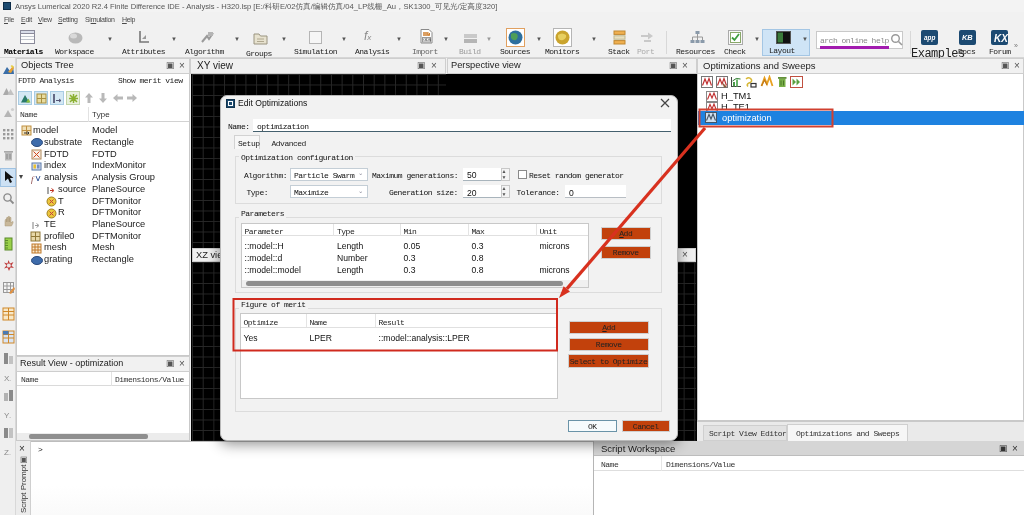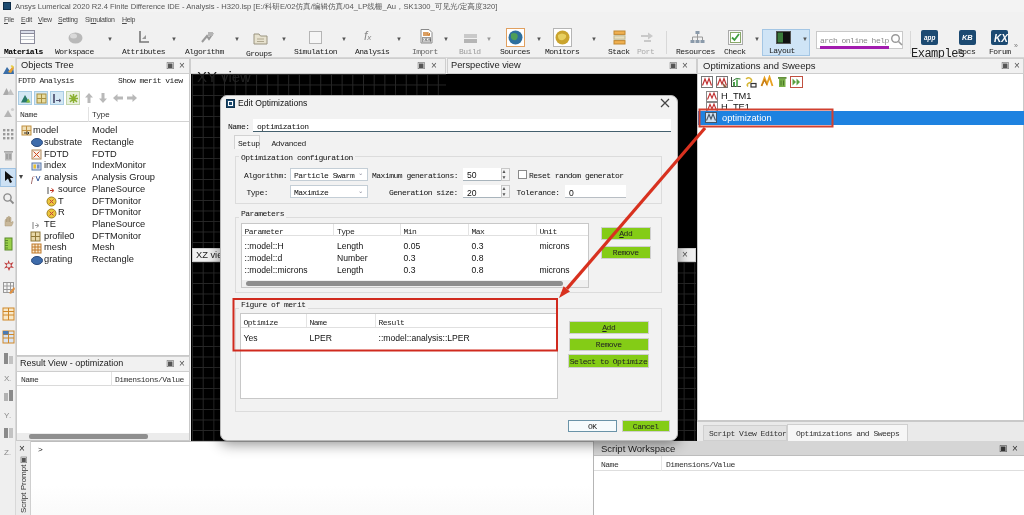--- a/index.html
+++ b/index.html
@@ -5,21 +5,21 @@
 html,body{margin:0;padding:0;width:1024px;height:515px;overflow:hidden;background:#f0f0f0}
 *{box-sizing:border-box}
 .ab{position:absolute}
 body{font-family:"Liberation Mono",monospace;font-size:8px;letter-spacing:-0.5px;color:#111}
 .s{font-family:"Liberation Sans",sans-serif;letter-spacing:0}
 .m{font-family:"Liberation Mono",monospace;letter-spacing:-0.5px}
 .hdr{background:#f0f0f0;border:1px solid #cecece}
 .px{color:#555;font-family:"Liberation Sans",sans-serif;letter-spacing:0}
 .blk{background:#000}
 .grid{background-image:linear-gradient(to right,#282828 1px,transparent 1px),linear-gradient(to bottom,#282828 1px,transparent 1px);background-size:10.7px 10.5px}
-.btn{background:#84cc16;border:1px solid #cfcfcf;text-align:center;color:#222}
+.btn{background:#c2410c;border:1px solid #cfcfcf;text-align:center;color:#222}
 </style>
 </head>
 <body>
 
 <div class="ab" style="left:0;top:0;width:1024px;height:12px;background:#f3f3f3"></div>
 <div class="ab" style="left:3px;top:2px;width:8px;height:8px;background:#1c4a70;border:1px solid #0d2c48"></div>
 <div class="ab s" style="left:15px;top:1px;height:11px;line-height:11px;font-size:7.6px;color:#555">Ansys Lumerical 2020 R2.4 Finite Difference IDE - Analysis - H320.lsp [E:/科研E/02仿真/编辑仿真/04_LP线栅_Au，SK1300_可见光/定高度320]</div>
 
 <div class="ab" style="left:0;top:12px;width:1024px;height:16px;background:#f1f1f1"></div>
 <div class="ab s" style="left:4px;top:16px;font-size:7px;letter-spacing:-0.3px;color:#4a4a4a"><u>F</u>ile</div>
@@ -407,21 +407,21 @@
 <div class="ab px" style="left:19px;top:443px;font-size:10px;color:#333">×</div>
 <div class="ab px" style="left:20px;top:455px;font-size:8px;color:#555">▣</div>
 <div class="ab s" style="left:17px;top:515px;width:63px;height:14px;line-height:14px;font-size:8px;color:#333;transform:rotate(-90deg);transform-origin:0 0;padding-left:2px">Script Prompt</div>
 <div class="ab" style="left:31px;top:441px;width:562px;height:74px;background:linear-gradient(180deg,#fff 60%,#fafafa);border-top:1px solid #bdbdbd"></div>
 <div class="ab m" style="left:38px;top:445px;font-size:8px;color:#222">&gt;</div>
 
 <div class="ab blk" style="left:191px;top:74px;width:506px;height:367px"></div>
 <div class="ab grid" style="left:192px;top:74px;width:254px;height:174px"></div>
 <div class="ab grid" style="left:192px;top:262px;width:504px;height:179px"></div>
 <div class="ab hdr" style="left:190px;top:58px;width:256px;height:16px"></div>
-<div class="ab s" style="left:197px;top:68px;font-size:15px;color:#222">XY view</div>
+<div class="ab s" style="left:197px;top:60px;font-size:10px;color:#222">XY view</div>
 <div class="ab px" style="left:417px;top:60px;font-size:9px">▣</div>
 <div class="ab px" style="left:431px;top:60px;font-size:10px">×</div>
 <div class="ab hdr" style="left:447px;top:58px;width:250px;height:16px"></div>
 <div class="ab s" style="left:451px;top:60px;font-size:9.3px;color:#222">Perspective view</div>
 <div class="ab px" style="left:669px;top:60px;font-size:9px">▣</div>
 <div class="ab px" style="left:682px;top:60px;font-size:10px">×</div>
 <div class="ab hdr" style="left:192px;top:248px;width:504px;height:14px"></div>
 <div class="ab s" style="left:196px;top:250px;font-size:9.3px;color:#222">XZ view</div>
 <div class="ab px" style="left:682px;top:249px;font-size:10px">×</div>
 
@@ -560,21 +560,21 @@
 <div class="ab m" style="left:539.5px;top:226.5px;color:#222">Unit</div>
 <div class="ab s" style="left:244.5px;top:241.3px;font-size:8.6px;color:#111">::model::H</div>
 <div class="ab s" style="left:337px;top:241.3px;font-size:8.6px;color:#111">Length</div>
 <div class="ab s" style="left:403.5px;top:241.3px;font-size:8.6px;color:#111">0.05</div>
 <div class="ab s" style="left:471.5px;top:241.3px;font-size:8.6px;color:#111">0.3</div>
 <div class="ab s" style="left:539.5px;top:241.3px;font-size:8.6px;color:#111">microns</div>
 <div class="ab s" style="left:244.5px;top:253.3px;font-size:8.6px;color:#111">::model::d</div>
 <div class="ab s" style="left:337px;top:253.3px;font-size:8.6px;color:#111">Number</div>
 <div class="ab s" style="left:403.5px;top:253.3px;font-size:8.6px;color:#111">0.3</div>
 <div class="ab s" style="left:471.5px;top:253.3px;font-size:8.6px;color:#111">0.8</div>
-<div class="ab s" style="left:244.5px;top:265.3px;font-size:8.6px;color:#111">::model::microns</div>
+<div class="ab s" style="left:244.5px;top:265.3px;font-size:8.6px;color:#111">::model::model</div>
 <div class="ab s" style="left:337px;top:265.3px;font-size:8.6px;color:#111">Length</div>
 <div class="ab s" style="left:403.5px;top:265.3px;font-size:8.6px;color:#111">0.3</div>
 <div class="ab s" style="left:471.5px;top:265.3px;font-size:8.6px;color:#111">0.8</div>
 <div class="ab s" style="left:539.5px;top:265.3px;font-size:8.6px;color:#111">microns</div>
 <div class="ab" style="left:241.5px;top:279.5px;width:346.5px;height:7px;background:#f0f0f0"></div>
 <div class="ab" style="left:246px;top:280.5px;width:317px;height:5px;background:#8e8e8e;border-radius:2.5px"></div>
 <div class="ab btn m" style="left:600.5px;top:226.5px;width:50.5px;height:13.5px;line-height:12.5px"><u>A</u>dd</div>
 <div class="ab btn m" style="left:600.5px;top:245.5px;width:50.5px;height:13.5px;line-height:12.5px">Remove</div>
 
 <div class="ab" style="left:234.5px;top:307.5px;width:427px;height:104px;border:1px solid #dcdcdc"></div>

